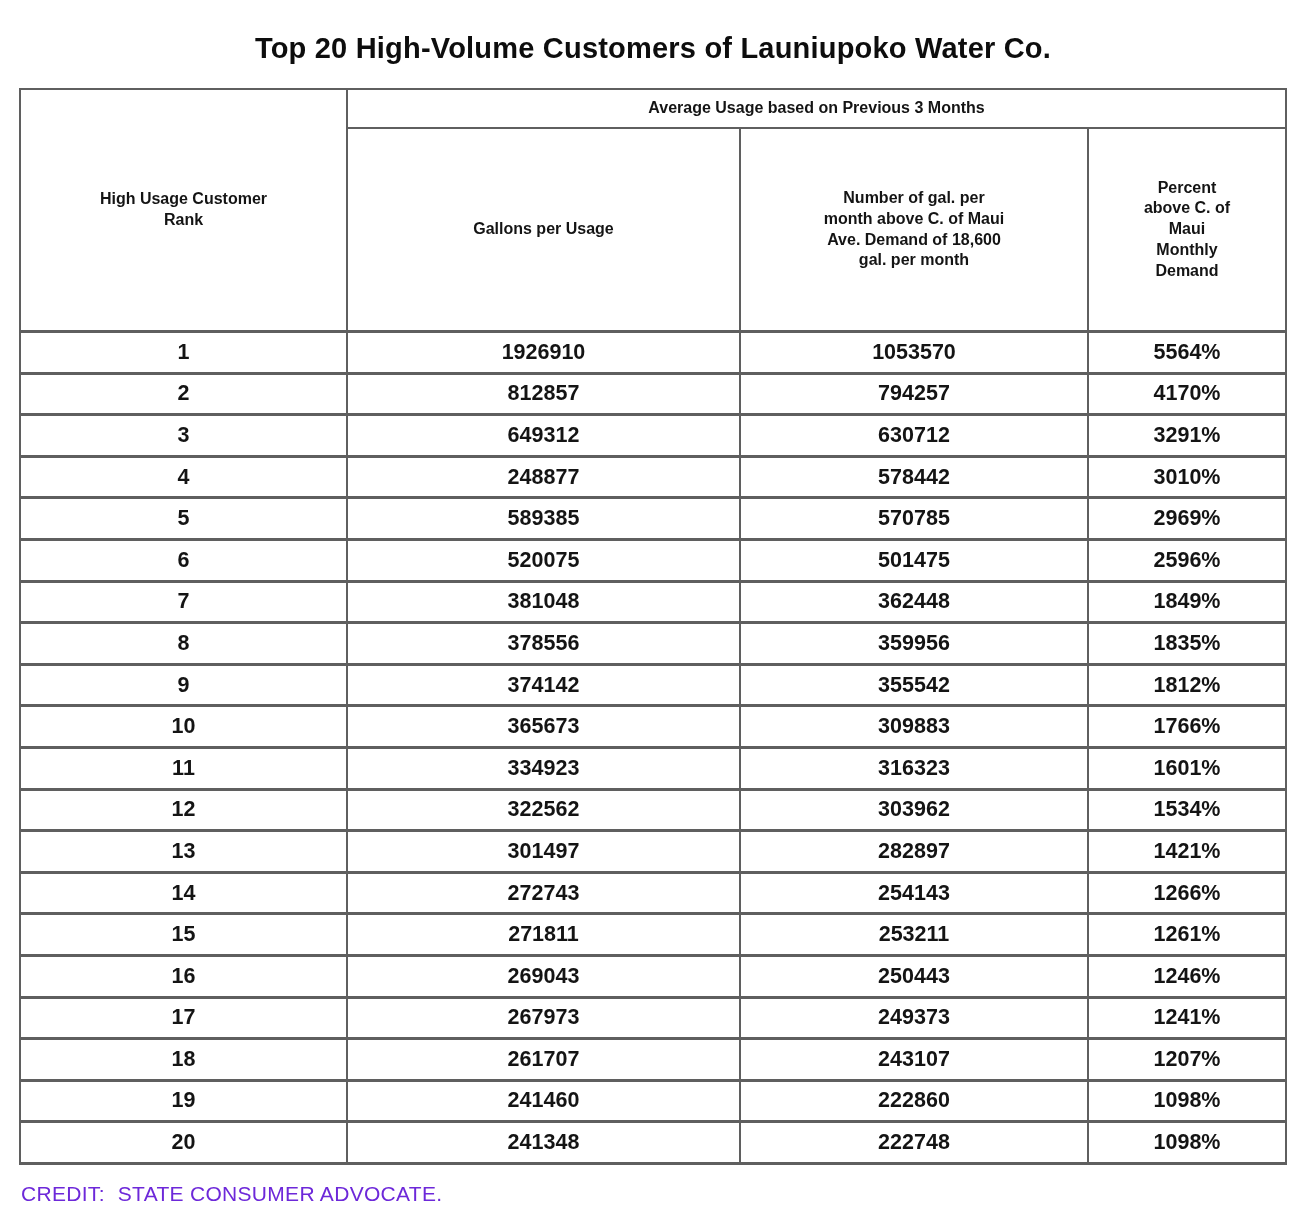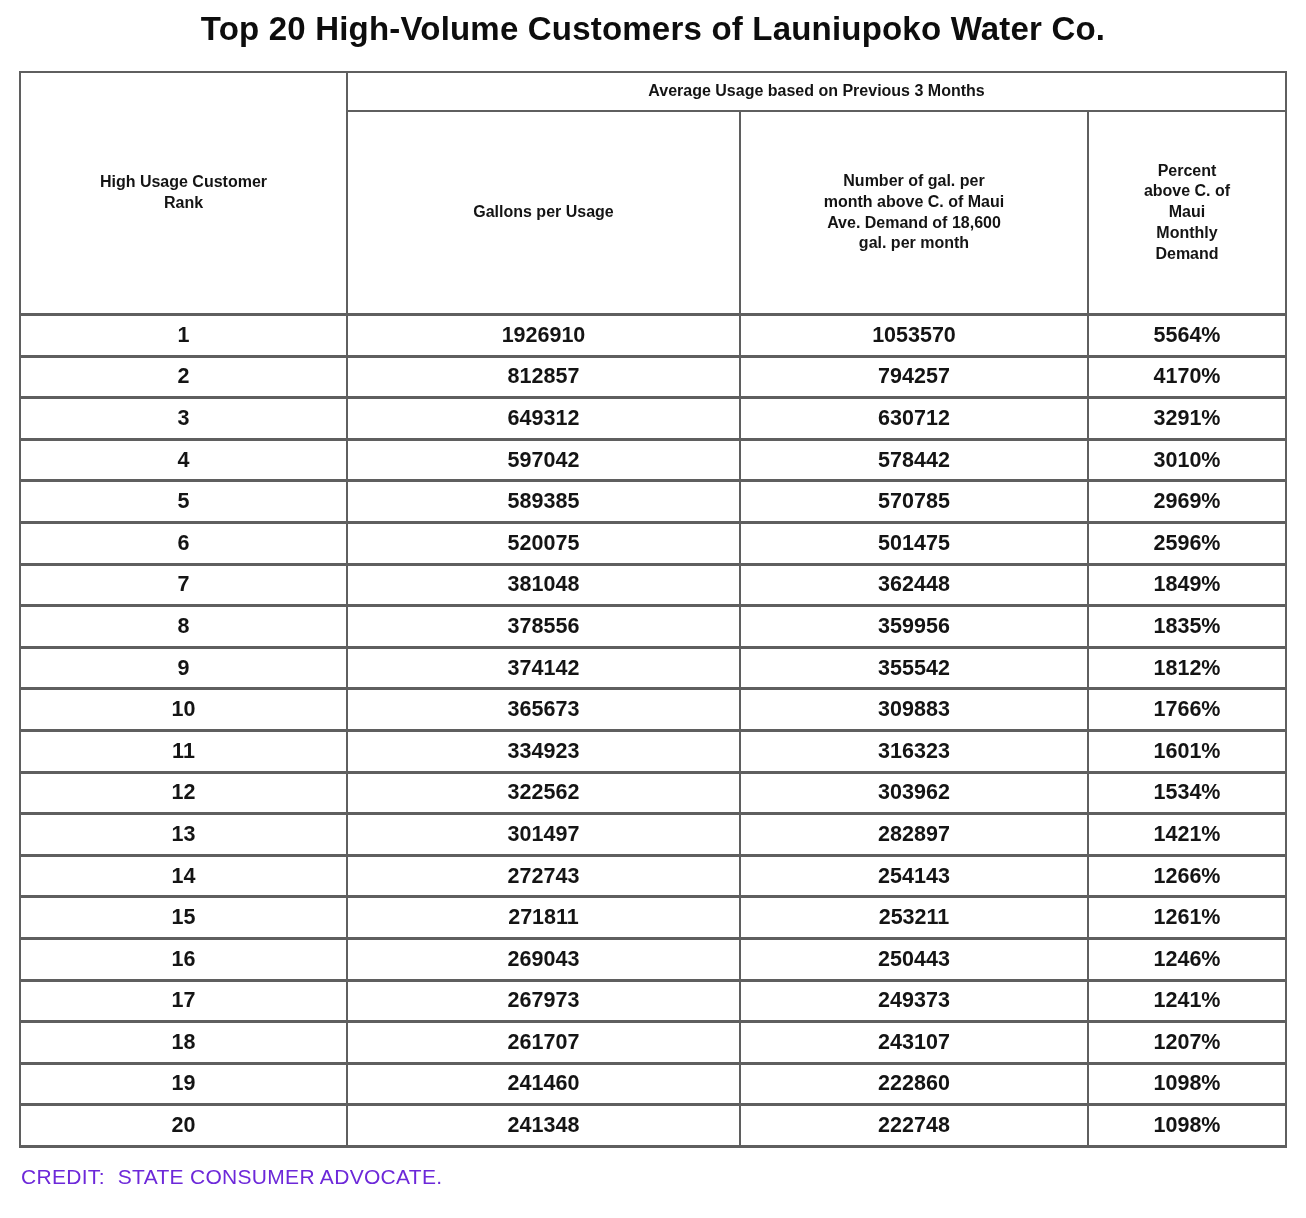--- a/index.html
+++ b/index.html
@@ -8,23 +8,23 @@
     background: #ffffff;
   }
   body {
     width: 1306px;
     height: 1218px;
     font-family: "Liberation Sans", sans-serif;
     color: #111111;
     position: relative;
   }
   .title {
-    padding-top: 10px;
+    padding-top: 32px;
     text-align: center;
-    font-size: 33px;
+    font-size: 29px;
     font-weight: bold;
     color: #0d0d0d;
     letter-spacing: 0.2px;
   }
   table.usage-table {
     margin: 23px auto 0 auto;
     width: 1266px;
     table-layout: fixed;
     border-collapse: collapse;
     border: 2px solid #444444;
@@ -111,21 +111,21 @@
         <td>4170%</td>
       </tr>
       <tr>
         <td>3</td>
         <td>649312</td>
         <td>630712</td>
         <td>3291%</td>
       </tr>
       <tr>
         <td>4</td>
-        <td>597042</td>
+        <td>248877</td>
         <td>578442</td>
         <td>3010%</td>
       </tr>
       <tr>
         <td>5</td>
         <td>589385</td>
         <td>570785</td>
         <td>2969%</td>
       </tr>
       <tr>

